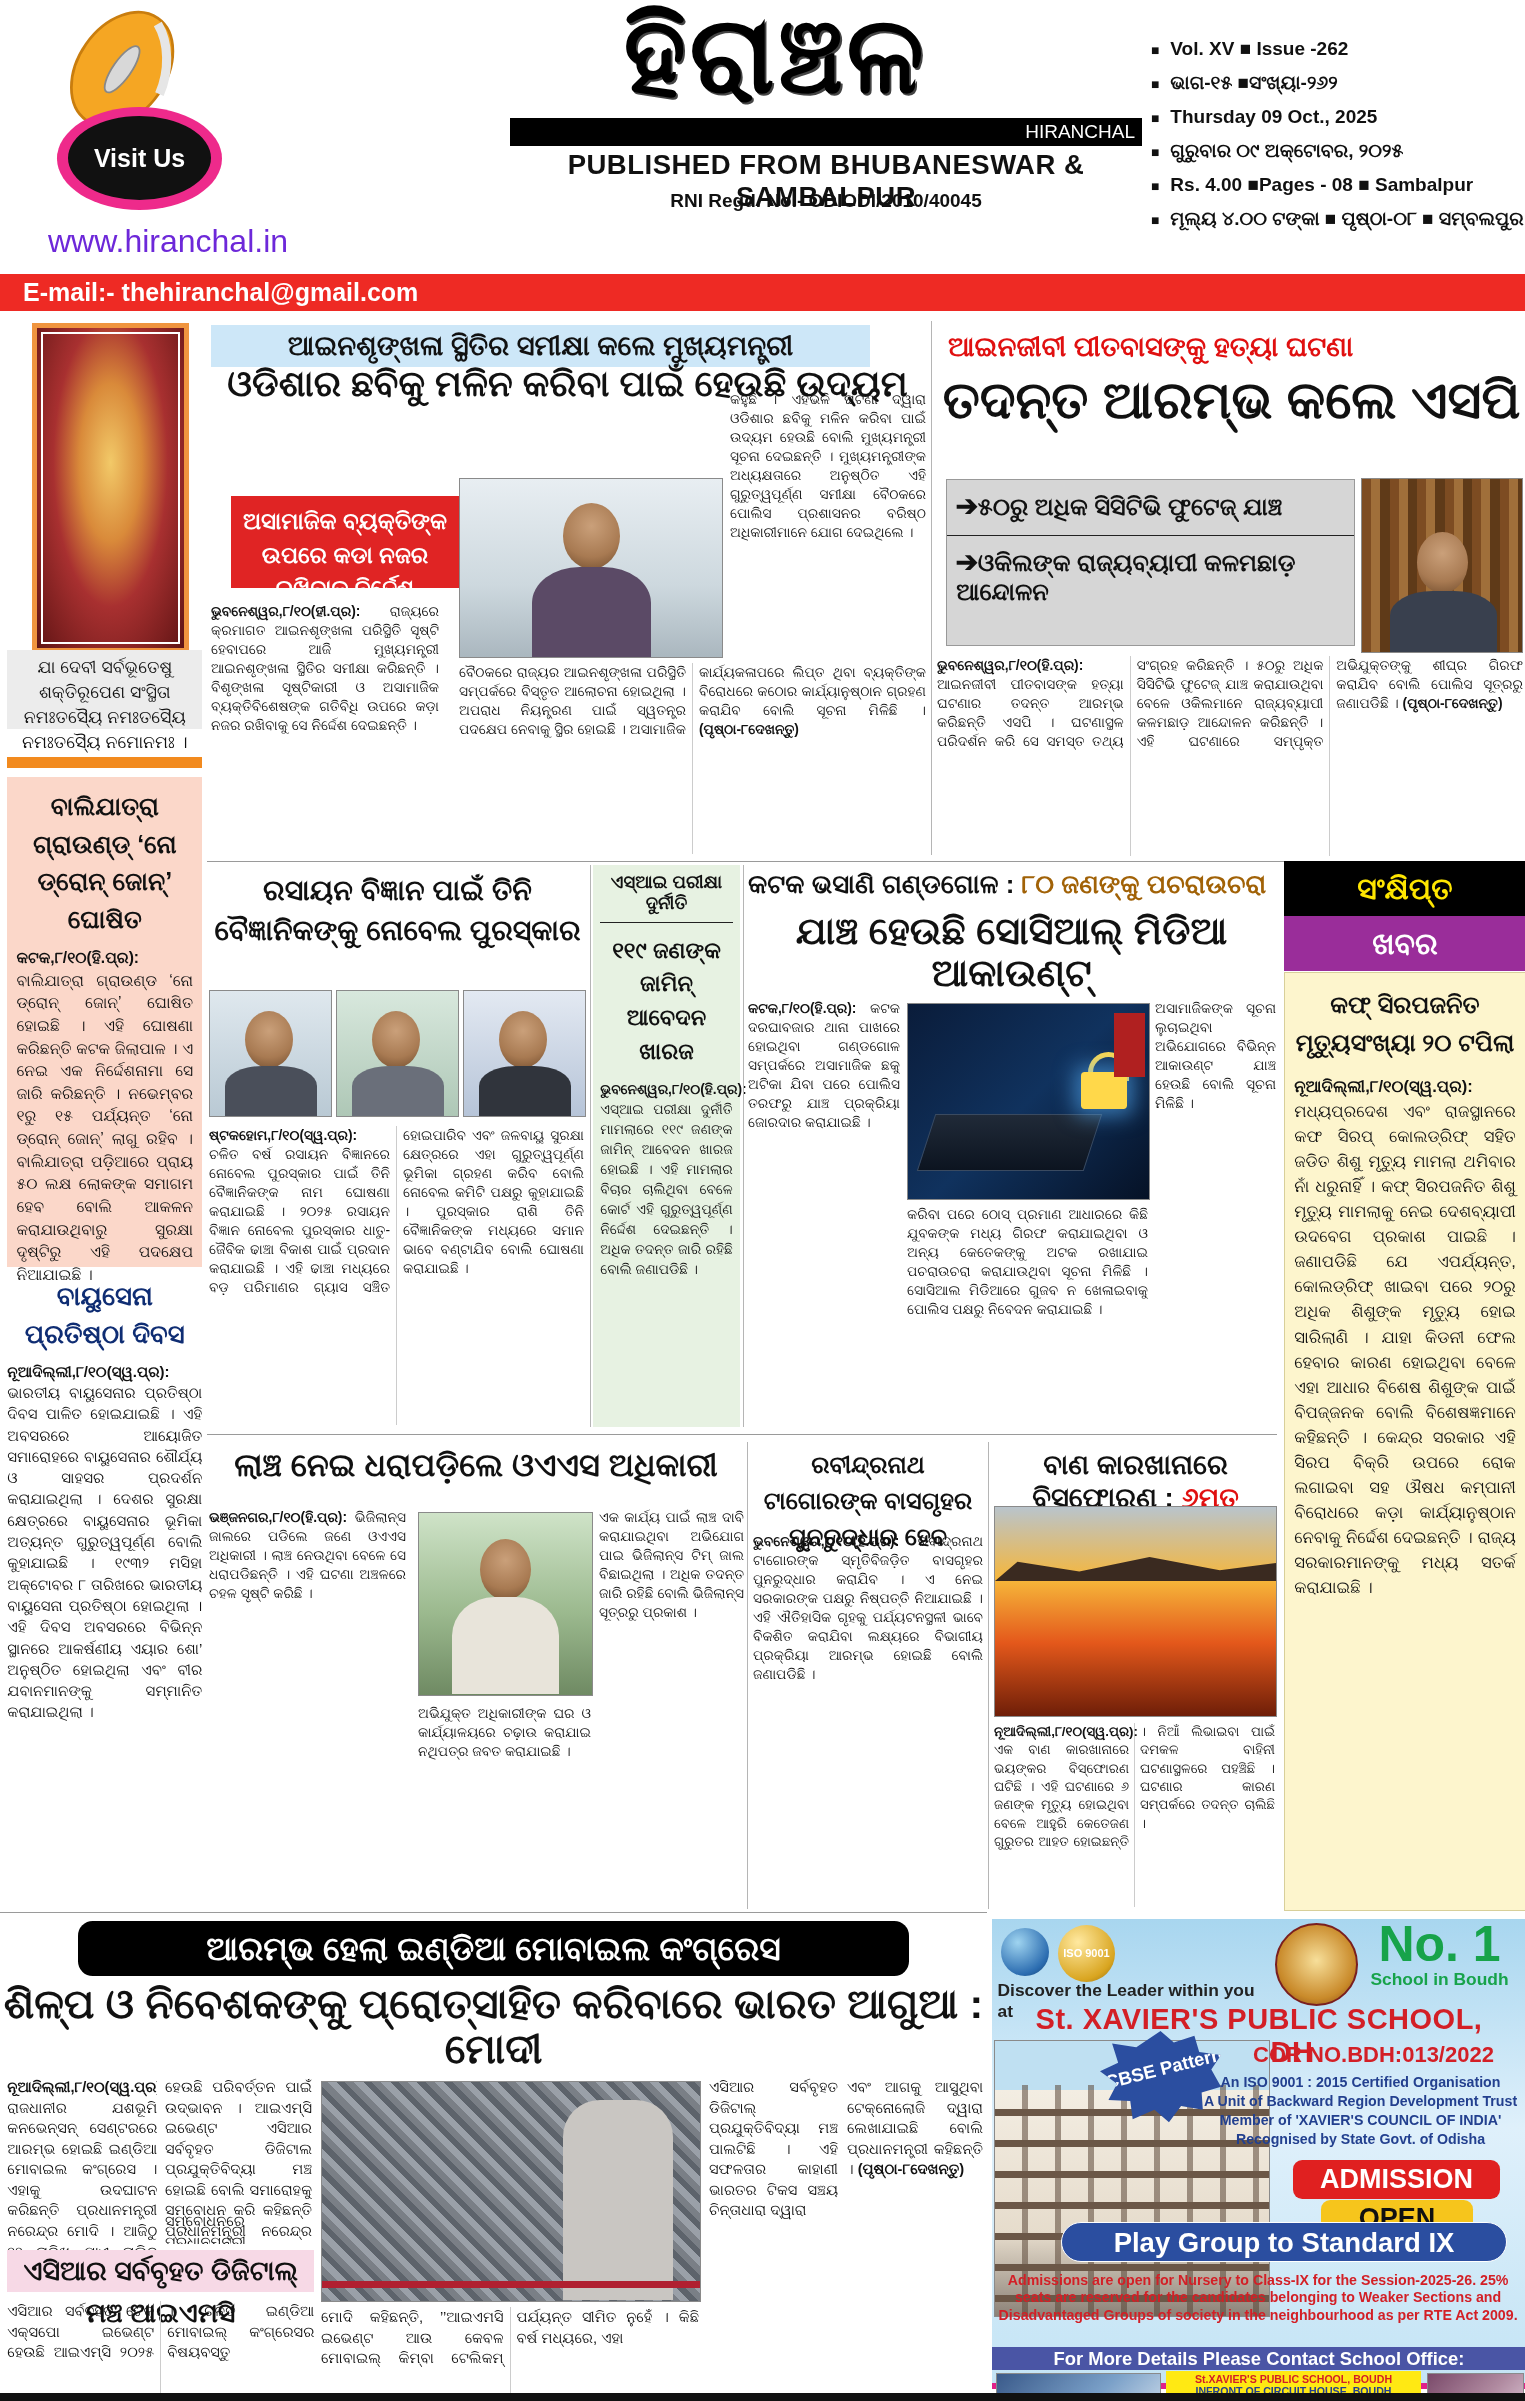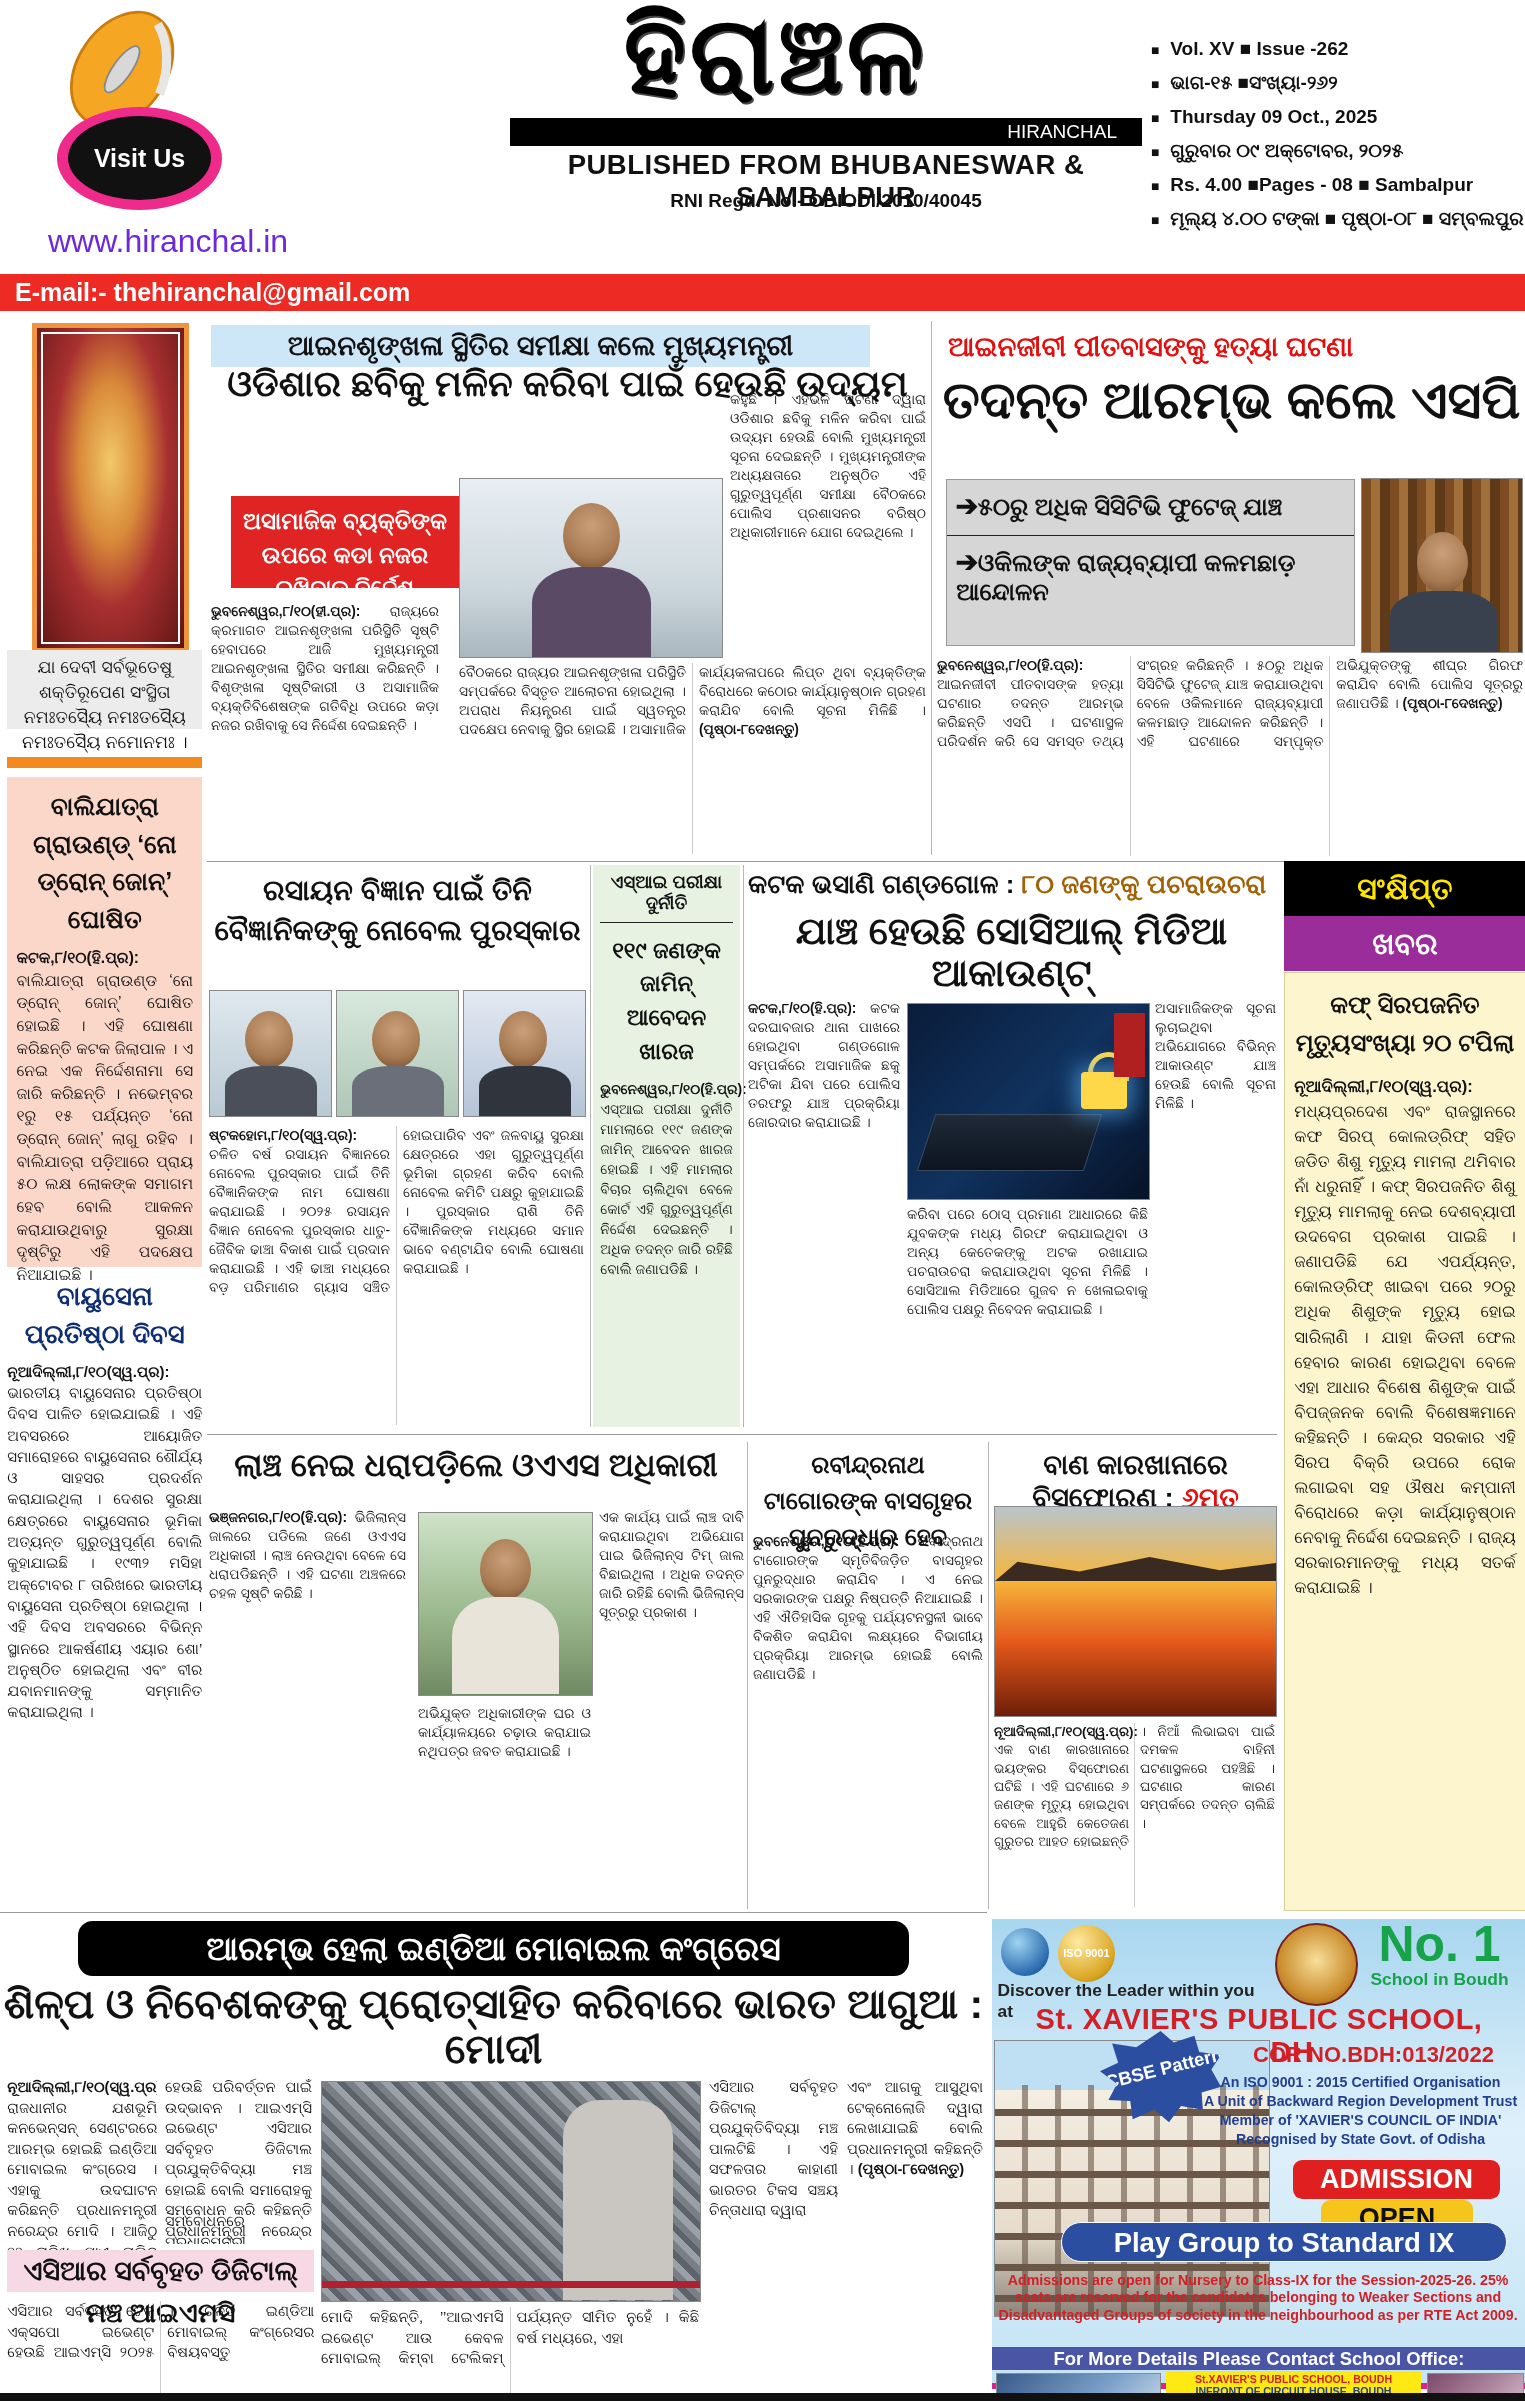--- a/index.html
+++ b/index.html
@@ -78,21 +78,21 @@
       <ellipse cx="118" cy="70" rx="10" ry="30" fill="#d8d8d8" stroke="#888" stroke-width="2" transform="rotate(35 118 70)"></ellipse>
       <path d="M150 20 A48 68 0 0 1 165 95" stroke="#e6e6e6" stroke-width="10" fill="none" transform="rotate(10 150 60)"></path>
     </svg>
   </div>
   <div class="abs" style="left:57px;top:107px;width:165px;height:103px;background:#ee2a8b;border-radius:50%;">
     <div class="abs" style="left:11px;top:9.2px;width:143px;height:84px;background:#111;border-radius:50%;color:#fff;font-weight:bold;font-size:25px;line-height:84px;text-align:center;">Visit Us</div>
   </div>
   <div class="abs" style="left:16.5px;top:223px;width:303px;font-size:32px;color:#6d28d9;text-align:center;">www.hiranchal.in</div>
 
   <div class="abs masthead ctr" style="left:413px;top:1.8px;width:725px;">ହିରାଞ୍ଚଳ</div>
-  <div class="abs blackbar" style="left:510px;top:118px;width:632px;height:27.5px;font-size:19px;line-height:27.5px;text-align:right;padding-right:25px;box-sizing:border-box;">HIRANCHAL</div>
+  <div class="abs blackbar" style="left:510px;top:118px;width:632px;height:27.5px;font-size:19px;line-height:27.5px;text-align:right;padding-right:7px;box-sizing:border-box;">HIRANCHAL</div>
   <div class="abs b ctr" style="left:510px;top:149px;width:632px;font-size:27.5px;letter-spacing:0.5px;">PUBLISHED FROM BHUBANESWAR &amp; SAMBALPUR</div>
   <div class="abs b ctr" style="left:510px;top:190px;width:632px;font-size:19px;">RNI Regd. No.- ODIODI/2010/40045</div>
 
   <div class="abs" style="left:1151px;top:33px;width:372px;">
     <div class="infoline">
         <span class="sq">■</span>
         <span>Vol. XV   ■  Issue -262</span>
       </div>
     <div class="infoline">
         <span class="sq">■</span>
@@ -110,21 +110,21 @@
         <span class="sq">■</span>
         <span>Rs. 4.00  ■Pages - 08  ■  Sambalpur</span>
       </div>
     <div class="infoline">
         <span class="sq">■</span>
         <span>ମୂଲ୍ୟ ୪.୦୦ ଟଙ୍କା ■   ପୃଷ୍ଠା-୦୮  ■ ସମ୍ବଲପୁର</span>
       </div>
   </div>
 
   <div class="abs emailbar" style="left:0;top:274px;width:1525px;height:37px;">
-    <span style="margin-left:15px;">E-mail:- thehiranchal@gmail.com</span>
+    <span style="margin-left:23px;">E-mail:- thehiranchal@gmail.com</span>
   </div>
 
   <div class="abs ph deity" style="left:32px;top:323px;width:147px;height:320px;border:5.5px solid #f0953f;outline:2.8px solid #fff;outline-offset:-11px;"></div>
   <div class="abs ctr" style="left:7.3px;top:650px;width:195px;height:79px;background:#ececec;font-size:17.4px;line-height:1.45;padding:4.6px 3.7px;box-sizing:border-box;">ଯା ଦେବୀ ସର୍ବଭୂତେଷୁ ଶକ୍ତିରୂପେଣ ସଂସ୍ଥିତା ନମଃତସ୍ୟୈ ନମଃତସ୍ୟୈ ନମଃତସ୍ୟୈ ନମୋନମଃ ।</div>
   <div class="abs" style="left:7.3px;top:757px;width:195px;height:11px;background:#f28a1e;"></div>
 
   <div class="abs pinkbox" style="left:7.3px;top:777px;width:195px;height:490px;padding:11px 9.2px;box-sizing:border-box;">
     <div class="b ctr" style="font-size:25px;line-height:1.5;margin-bottom:9.2px;">ବାଲିଯାତ୍ରା ଗ୍ରାଉଣ୍ଡ୍ ‘ନୋ ଡ୍ରୋନ୍ ଜୋନ୍’ ଘୋଷିତ</div>
     <div style="font-size:15.6px;line-height:1.45;" class="just">
       <span class="byline">କଟକ,୮/୧୦(ହି.ପ୍ର):</span>

